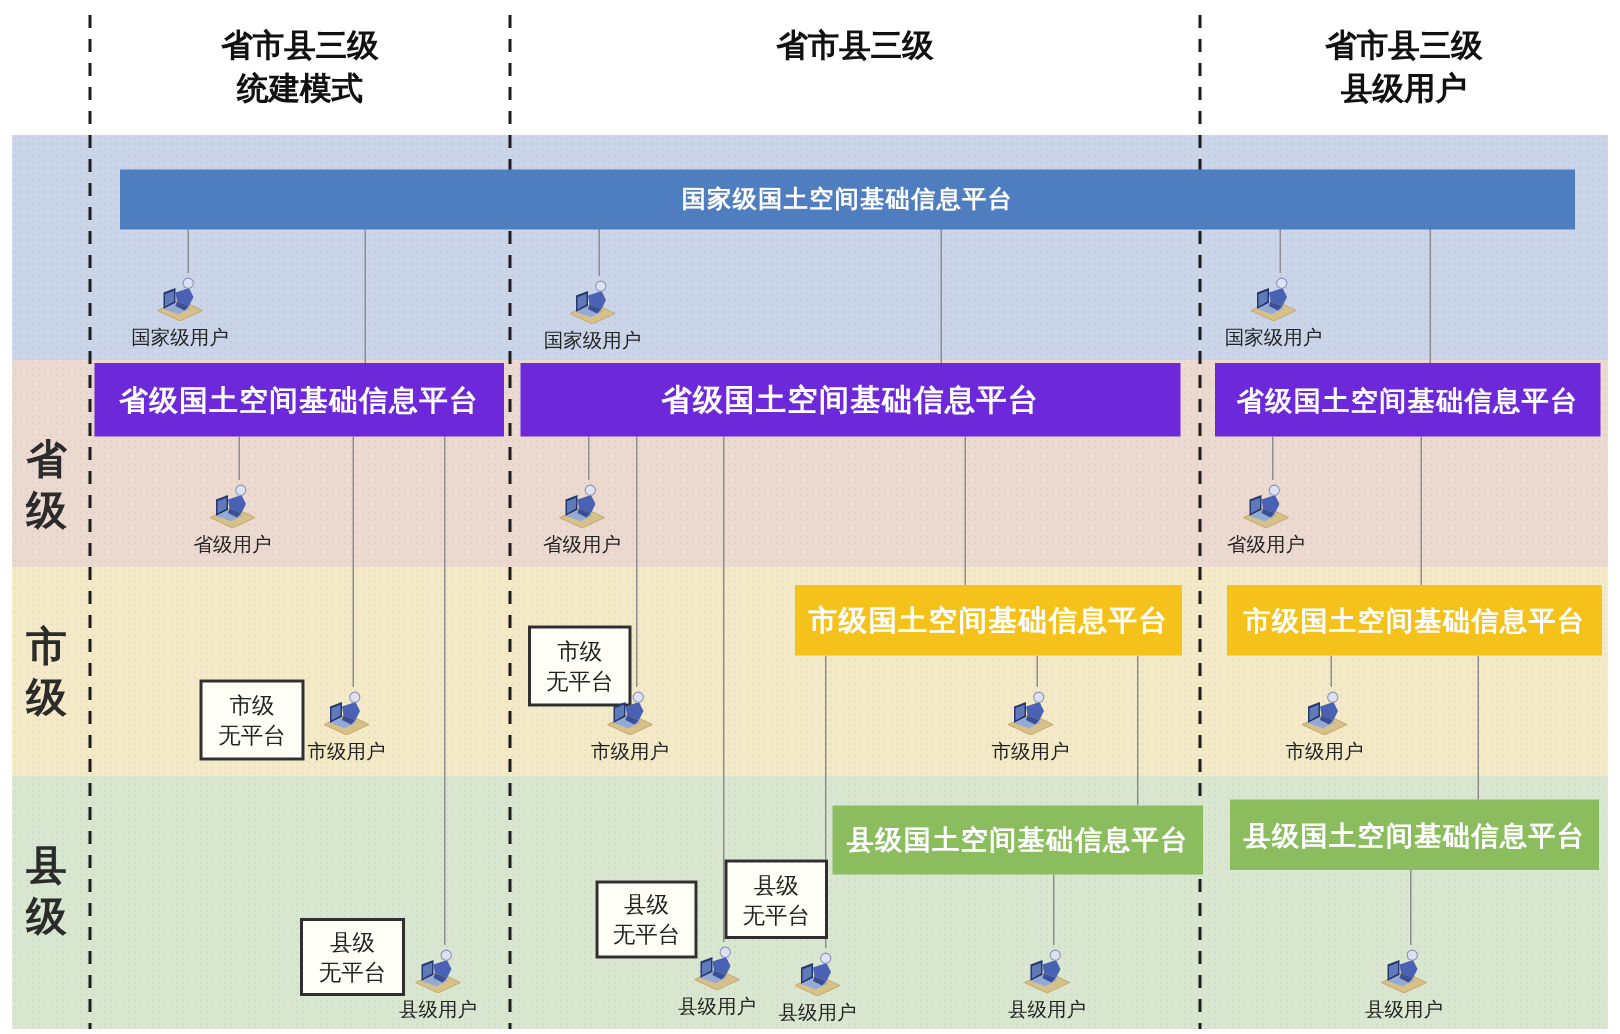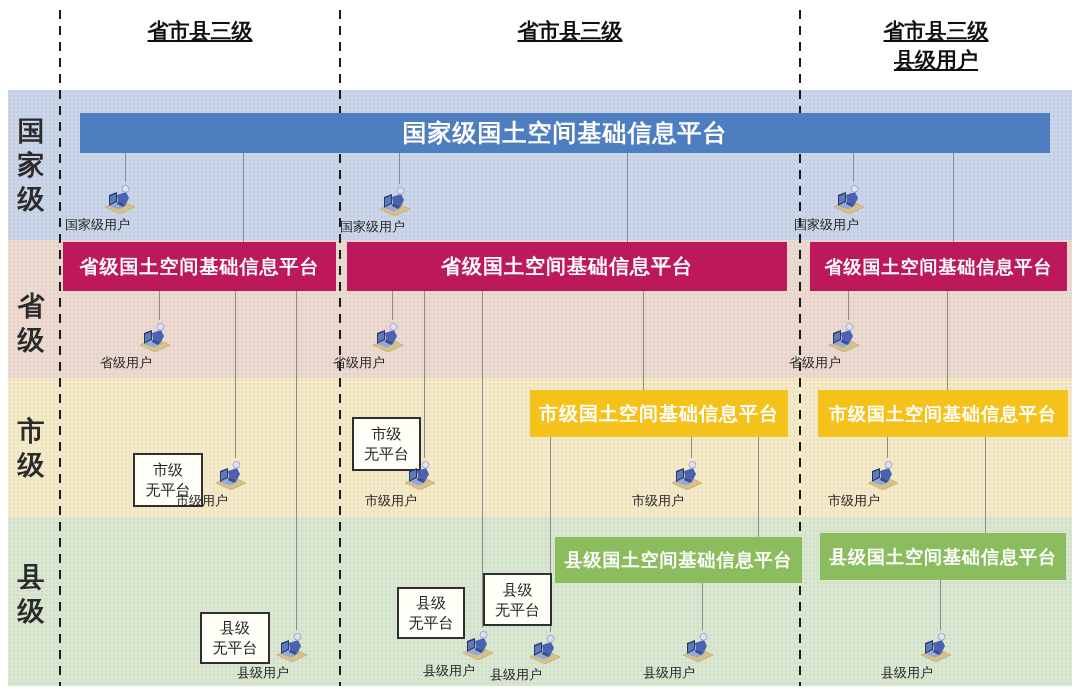--- a/index.html
+++ b/index.html
@@ -11,32 +11,32 @@
   .band-national{top:90px;height:150px;background-color:#cbd5e9;}
   .band-provincial{top:240px;height:138px;background-color:#ecdad1;}
   .band-city{top:378px;height:139px;background-color:#f4eac7;}
   .band-county{top:517px;height:169px;background-color:#d9e7d1;}
   .vlabel{position:absolute;width:34px;left:14px;font-weight:bold;font-size:27px;
     line-height:34px;color:#2b2b2b;text-align:center;word-break:break-all;}
   .dash{position:absolute;top:10px;height:676px;width:2px;
     background:repeating-linear-gradient(to bottom,#1c1c1c 0 9px,transparent 9px 16px);}
   .hdr{position:absolute;top:16px;text-align:center;font-weight:bold;font-size:21px;
     line-height:29px;color:#111;}
-  .hdr span{display:block;text-decoration:underline;}
+  .hdr span{display:block;}
   .cline{position:absolute;width:1px;background:#8d8d8d;}
   .bar{position:absolute;display:flex;align-items:center;justify-content:center;
     color:#fff;font-weight:bold;letter-spacing:1px;white-space:nowrap;}
-  .bar-national{background:#4e7dc0;font-size:24px;}
-  .bar-provincial{background:#be185d;font-size:20px;}
+  .bar-national{background:#4e7dc0;font-size:16px;}
+  .bar-provincial{background:#6d28d9;font-size:20px;}
   .bar-city{background:#f5c21c;font-size:19px;}
   .bar-county{background:#8bbd5f;font-size:18px;}
   .nbox{position:absolute;background:#fffef7;border:2px solid #2f2f2f;
     display:flex;flex-direction:column;align-items:center;justify-content:center;
     font-family:"DejaVu Serif",serif;font-size:15px;line-height:20px;color:#222;}
-  .user{position:absolute;transform:translateX(-50%);width:110px;text-align:left;}
+  .user{position:absolute;transform:translateX(-50%);width:110px;text-align:center;}
   .user svg{width:36px;height:32px;display:block;margin:0 auto;}
   .ulabel{font-size:13px;color:#222;margin-top:2px;white-space:nowrap;}
   .defs{position:absolute;width:0;height:0;overflow:hidden;}
 </style>
 </head>
 <body>
 
 <svg class="defs" xmlns="http://www.w3.org/2000/svg">
   <symbol id="user-icon-sym" viewBox="0 0 36 32">
     <polygon points="3,25 18,18 33,25 18,32" fill="#d8c189" stroke="#bfa365" stroke-width="0.6"></polygon>
@@ -49,31 +49,31 @@
   </symbol>
 </svg>
 
 <div class="canvas">
 
   <div class="band band-national"></div>
   <div class="band band-provincial"></div>
   <div class="band band-city"></div>
   <div class="band band-county"></div>
 
-  <div class="vlabel" style="top:114px">国家级</div>
   <div class="vlabel" style="top:289px">省级</div>
   <div class="vlabel" style="top:414px">市级</div>
   <div class="vlabel" style="top:560px">县级</div>
 
   <div class="dash" style="left:59px"></div>
   <div class="dash" style="left:339px"></div>
   <div class="dash" style="left:799px"></div>
 
   <div class="hdr" style="left:60px;width:280px">
     <span>省市县三级</span>
+    <span>统建模式</span>
   </div>
   <div class="hdr" style="left:340px;width:460px">
     <span>省市县三级</span>
   </div>
   <div class="hdr" style="left:800px;width:272px">
     <span>省市县三级</span>
     <span>县级用户</span>
   </div>
 
   <div class="cline" style="left:125px;top:153px;height:29px"></div>

